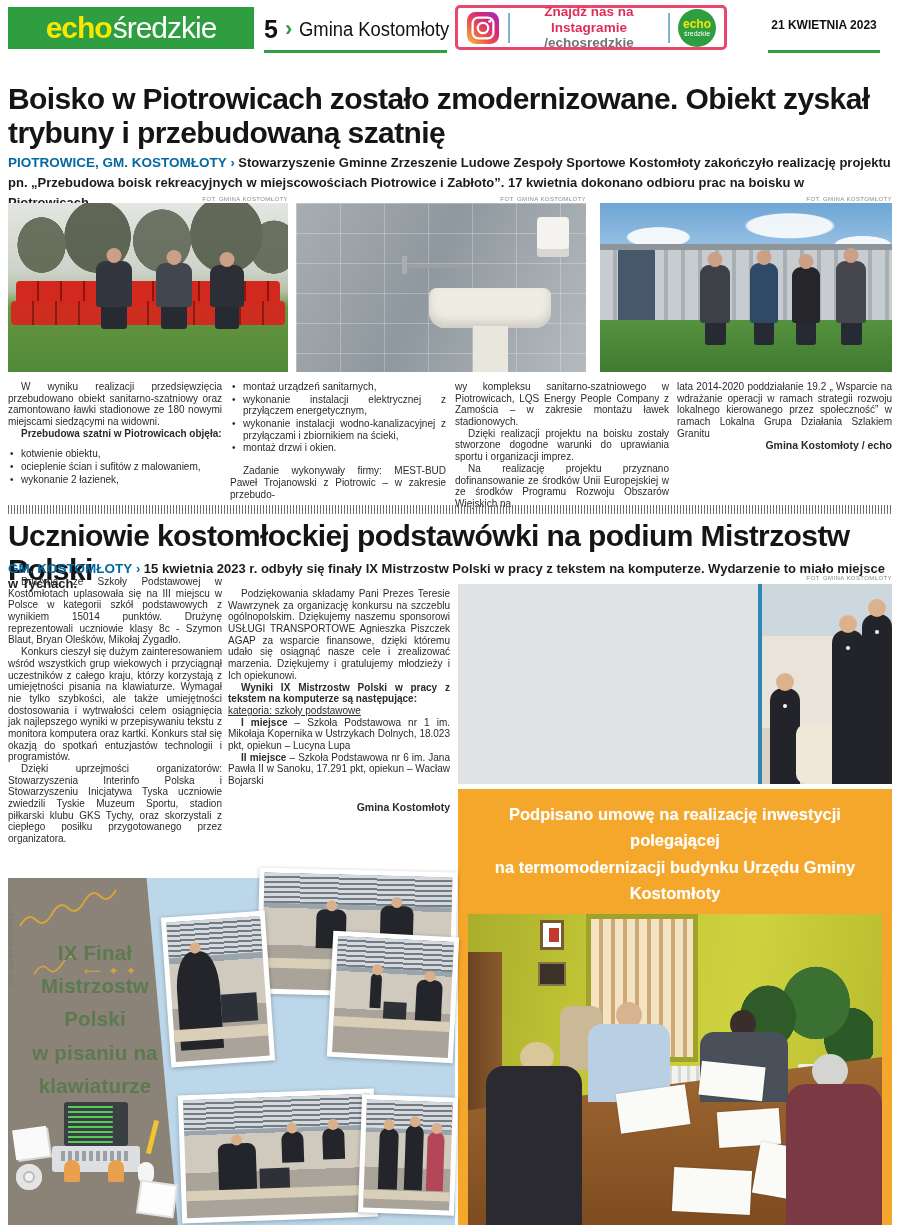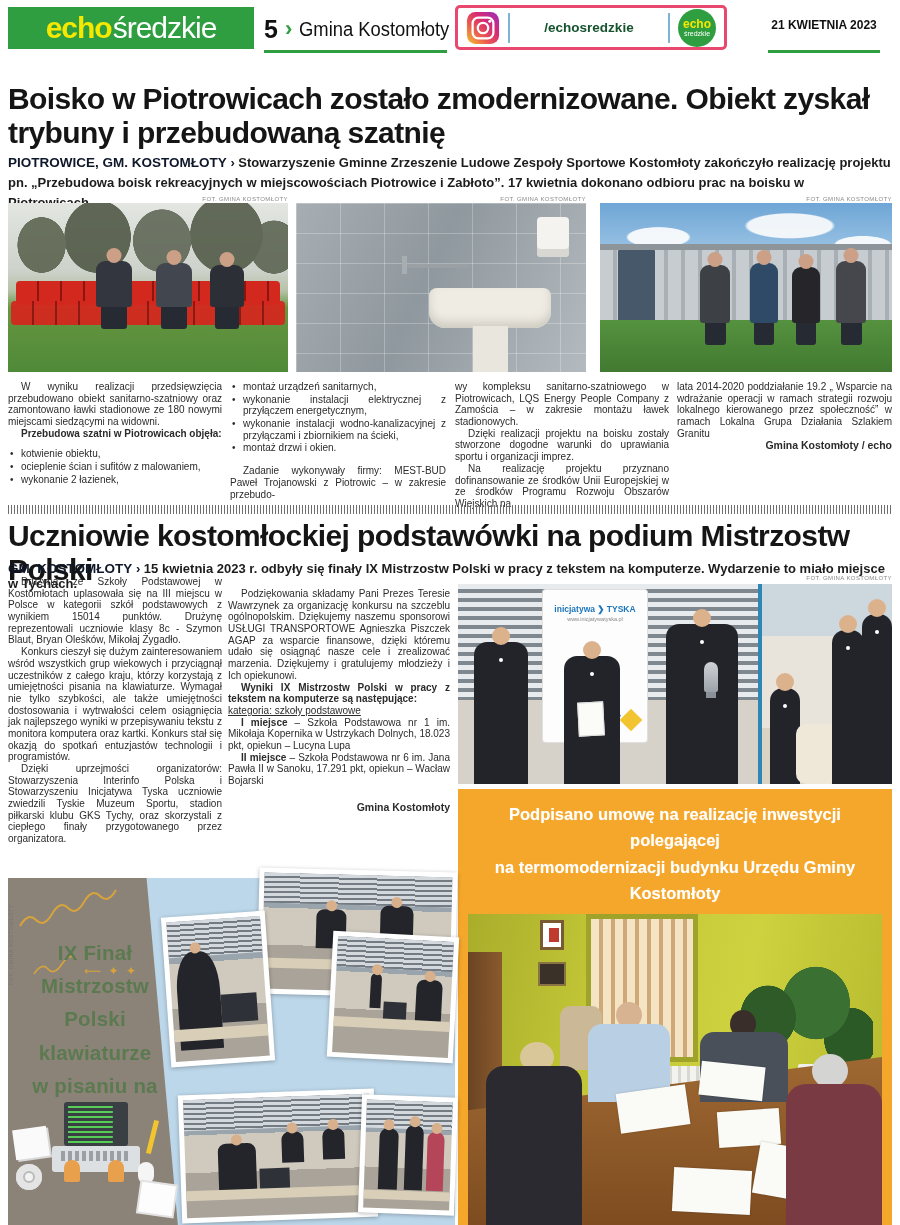--- a/index.html
+++ b/index.html
@@ -16,30 +16,30 @@
   .sec-wrap{left:264px;top:10px;width:185px;height:38px;display:flex;align-items:center;gap:7px;}
   .sec-num{font-size:25px;font-weight:bold;color:#111;}
   .sec-arrow{font-size:22px;font-weight:bold;color:#2F9E41;}
   .sec-name{font-size:20px;color:#111;transform:scaleX(.92);transform-origin:left;white-space:nowrap;}
   .green-rule{background:#2F9E41;height:3px;}
   .insta{left:455px;top:5px;width:272px;height:45px;border:3px solid #E8486D;border-radius:5px;
          background:#fff;display:flex;align-items:center;padding:0 8px;gap:8px;}
   .ig-sep{width:2px;height:30px;background:#7fb3d6;}
   .insta-txt{flex:1;text-align:center;line-height:1.15;}
   .insta-l1{color:#DF2D5A;font-weight:bold;font-size:13.5px;}
-  .insta-l2{color:#14532d;font-weight:bold;font-size:13.5px;}
+  .insta-l2{color:#737373;font-weight:bold;font-size:13.5px;}
   .badge{width:38px;height:38px;border-radius:50%;background:#2F9E41;display:flex;flex-direction:column;
          align-items:center;justify-content:center;line-height:1;}
   .badge-echo{color:#F7E800;font-weight:bold;font-size:12px;}
   .badge-sr{color:#fff;font-size:7px;}
   .date{left:756px;top:18px;width:136px;text-align:center;font-size:12px;font-weight:bold;color:#111;}
 
   
   .headline{font-weight:bold;color:#151515;letter-spacing:-.6px;line-height:1.12;}
-  .kicker{color:#0f172a;font-weight:bold;}
+  .kicker{color:#0369a1;font-weight:bold;}
   .lead{font-weight:bold;color:#1c1c1c;}
   .credit{font-size:6px;color:#8a8a8a;letter-spacing:.4px;text-align:right;}
   .col{font-size:10px;line-height:1.17;text-align:justify;}
   .col p{margin:0 0 0;text-indent:13px;}
   .col p.nin{text-indent:0;}
   .bold{font-weight:bold;}
   ul.blt{margin:9px 0 0;padding:0;list-style:none;}
   ul.blt li{position:relative;padding-left:13px;text-align:justify;margin-bottom:1px;}
   ul.blt li::before{content:"•";position:absolute;left:2px;top:0;}
   .divider{background:repeating-linear-gradient(90deg,#6d6d6d 0 1px,transparent 1px 3px);}
@@ -223,20 +223,21 @@
             <stop offset="1" stop-color="#962fbf"></stop>
       </linearGradient>
         </defs>
       <rect x="1" y="1" width="34" height="34" rx="9" fill="url(#ig)"></rect>
       <rect x="7" y="7" width="22" height="22" rx="6" fill="none" stroke="#fff" stroke-width="2.4"></rect>
       <circle cx="18" cy="18" r="5.5" fill="none" stroke="#fff" stroke-width="2.4"></circle>
       <circle cx="25.2" cy="10.8" r="1.6" fill="#fff"></circle>
     </svg>
     <div class="ig-sep" data-name="badge-divider"></div>
     <div class="insta-txt" data-name="instagram-promo-text">
+      <div class="insta-l1" data-name="instagram-promo-line1">Znajdź nas na Instagramie</div>
       <div class="insta-l2" data-name="instagram-handle">/echosredzkie</div>
     </div>
     <div class="ig-sep" data-name="badge-divider"></div>
     <div class="badge" data-name="echo-sredzkie-round-logo">
       <span class="badge-echo" data-name="round-logo-echo">echo</span>
       <span class="badge-sr" data-name="round-logo-sredzkie">średzkie</span>
     </div>
   </div>
 
   <div class="abs date" data-name="issue-date">21 KWIETNIA 2023</div>
@@ -318,44 +319,32 @@
     <span class="kicker" style="font-size:13.5px;" data-name="article2-kicker">GM. KOSTOMŁOTY</span>
     <span class="kicker" data-name="kicker-arrow-icon">›</span>
     <span class="lead" data-name="article2-lead-text">15 kwietnia 2023 r. odbyły się finały IX Mistrzostw Polski w pracy z tekstem na komputerze. Wydarzenie to miało miejsce w Tychach.</span>
   </div>
 
   <div class="abs credit" style="left:756px;top:575px;width:136px;" data-name="photo-credit">FOT. GMINA KOSTOMŁOTY</div>
 
   <div class="abs col" style="left:8px;top:576px;width:214px;" data-name="article2-column-1">
     <p data-name="paragraph">Drużyna ze Szkoły Podstawowej w Kostomłotach uplasowała się na III miejscu w Polsce w kategorii szkół podstawowych z wynikiem 15014 punktów. Drużynę reprezentowali uczniowie klasy 8c - Szymon Blaut, Bryan Oleśków, Mikołaj Żygadło.</p>
     <p data-name="paragraph">Konkurs cieszył się dużym zainteresowaniem wśród wszystkich grup wiekowych i przyciągnął uczestników z całego kraju, którzy korzystają z umiejętności pisania na klawiaturze. Wymagał nie tylko szybkości, ale także umiejętności dostosowania i wytrwałości celem osiągnięcia jak najlepszego wyniki w przepisywaniu tekstu z monitora komputera oraz kartki. Konkurs stał się okazją do spotkań entuzjastów technologii i programistów.</p>
-    <p data-name="paragraph">Dzięki uprzejmości organizatorów: Stowarzyszenia Interinfo Polska i Stowarzyszeniu Inicjatywa Tyska uczniowie zwiedzili Tyskie Muzeum Sportu, stadion piłkarski klubu GKS Tychy, oraz skorzystali z ciepłego finały przygotowanego przez organizatora.</p>
+    <p data-name="paragraph">Dzięki uprzejmości organizatorów: Stowarzyszenia Interinfo Polska i Stowarzyszeniu Inicjatywa Tyska uczniowie zwiedzili Tyskie Muzeum Sportu, stadion piłkarski klubu GKS Tychy, oraz skorzystali z ciepłego posiłku przygotowanego przez organizatora.</p>
   </div>
   <div class="abs col" style="left:228px;top:588px;width:222px;" data-name="article2-column-2">
     <p data-name="paragraph">Podziękowania składamy Pani Prezes Teresie Wawrzynek za organizację konkursu na szczeblu ogólnopolskim. Dziękujemy naszemu sponsorowi USŁUGI TRANSPORTOWE Agnieszka Piszczek AGAP za wsparcie finansowe, dzięki któremu udało się osiągnąć nasze cele i zrealizować marzenia. Dziękujemy i gratulujemy młodzieży i Ich opiekunowi.</p>
     <p class="bold" data-name="results-heading">Wyniki IX Mistrzostw Polski w pracy z tekstem na komputerze są następujące:</p>
     <p class="und nin" data-name="results-category">kategoria: szkoły podstawowe</p>
     <p data-name="result-first-place"><span class="bold" data-name="place-label">I miejsce</span><span data-name="place-text"> – Szkoła Podstawowa nr 1 im. Mikołaja Kopernika w Ustrzykach Dolnych, 18.023 pkt, opiekun – Lucyna Lupa</span></p>
     <p data-name="result-second-place"><span class="bold" data-name="place-label">II miejsce</span><span data-name="place-text"> – Szkoła Podstawowa nr 6 im. Jana Pawła II w Sanoku, 17.291 pkt, opiekun – Wacław Bojarski</span></p>
     <div class="byline" style="margin-top:14px;" data-name="article2-byline">Gmina Kostomłoty</div>
   </div>
 
   <div class="abs photo a2photo" style="left:458px;top:584px;width:434px;height:200px;" data-name="photo-students-trophy">
-    <div class="abs a2l" data-name="photo-left-blinds">
-      <div class="rollup abs" data-name="inicjatywa-tyska-rollup">
-        <div class="ban-l1" data-name="rollup-brand-text">inicjatywa ❯ TYSKA</div>
-        <div class="ban-l2" data-name="rollup-url-text">www.inicjatywatyska.pl</div>
-        <div class="ban-deco" data-name="rollup-decoration"></div>
-      </div>
-      <div class="abs boy" style="left:16px;top:58px;width:54px;height:142px;" data-name="student-figure"></div>
-      <div class="abs boy" style="left:106px;top:72px;width:56px;height:128px;" data-name="student-figure"></div>
-      <div class="abs cert" data-name="certificate"></div>
-      <div class="abs boy" style="left:208px;top:40px;width:72px;height:160px;" data-name="student-figure"></div>
-      <div class="abs trophy" data-name="trophy"></div>
-    </div>
     <div class="abs a2div" data-name="photo-divider"></div>
     <div class="abs a2r" data-name="photo-right-scene">
       <div class="abs boy" style="left:8px;top:104px;width:30px;height:96px;" data-name="student-figure"></div>
       <div class="abs jacket" style="left:34px;top:140px;width:44px;height:60px;" data-name="white-jacket"></div>
       <div class="abs boy" style="left:70px;top:46px;width:32px;height:154px;" data-name="student-figure"></div>
       <div class="abs boy" style="left:100px;top:30px;width:30px;height:170px;" data-name="student-figure"></div>
     </div>
   </div>
 
   <div class="abs orange" data-name="investment-banner">
@@ -391,22 +380,22 @@
     <div class="abs taupe" data-name="collage-left-panel"></div>
     <svg class="abs squiggle" width="150" height="96" viewBox="0 0 150 96" data-name="squiggle-decoration-icon">
       <path d="M6 44 q8 -14 16 -6 t16 -6 t16 -6 t16 -6 t16 -6 t16 -6" stroke="#D7A43C" fill="none" stroke-width="2"></path>
       <path d="M20 92 q8 -12 14 -5 t14 -5 t14 -5" stroke="#D7A43C" fill="none" stroke-width="1.6"></path>
     </svg>
     <div class="abs sparkles" data-name="arrow-sparkle-decoration">⟵  ✦ ✦</div>
     <div class="abs vcred" data-name="photo-credit-vertical">FOT. GMINA KOSTOMŁOTY</div>
     <div class="abs col-title" data-name="collage-title">
       <div data-name="collage-title-line">IX Finał</div>
       <div data-name="collage-title-line">Mistrzostw Polski</div>
+      <div data-name="collage-title-line">w pisaniu na</div>
       <div data-name="collage-title-line">klawiaturze</div>
-      <div data-name="collage-title-line">w pisaniu na</div>
     </div>
 
     <div class="abs illo" data-name="typing-illustration">
       <div class="abs notes" data-name="notebook-illustration"></div>
       <div class="abs cd" data-name="cd-illustration"></div>
       <div class="abs laptop-scr" data-name="laptop-screen-code"></div>
       <div class="abs laptop-kb" data-name="laptop-keyboard"></div>
       <div class="abs hand h1" data-name="hand-illustration"></div>
       <div class="abs hand h2" data-name="hand-illustration"></div>
       <div class="abs pencil" data-name="pencil-illustration"></div>

